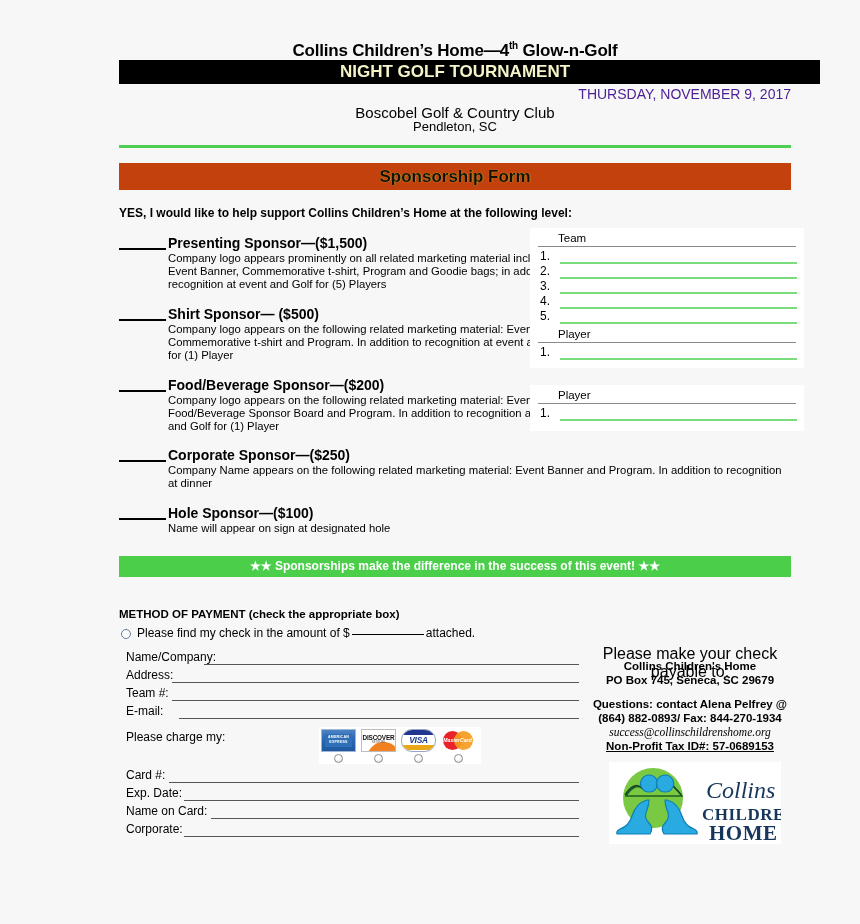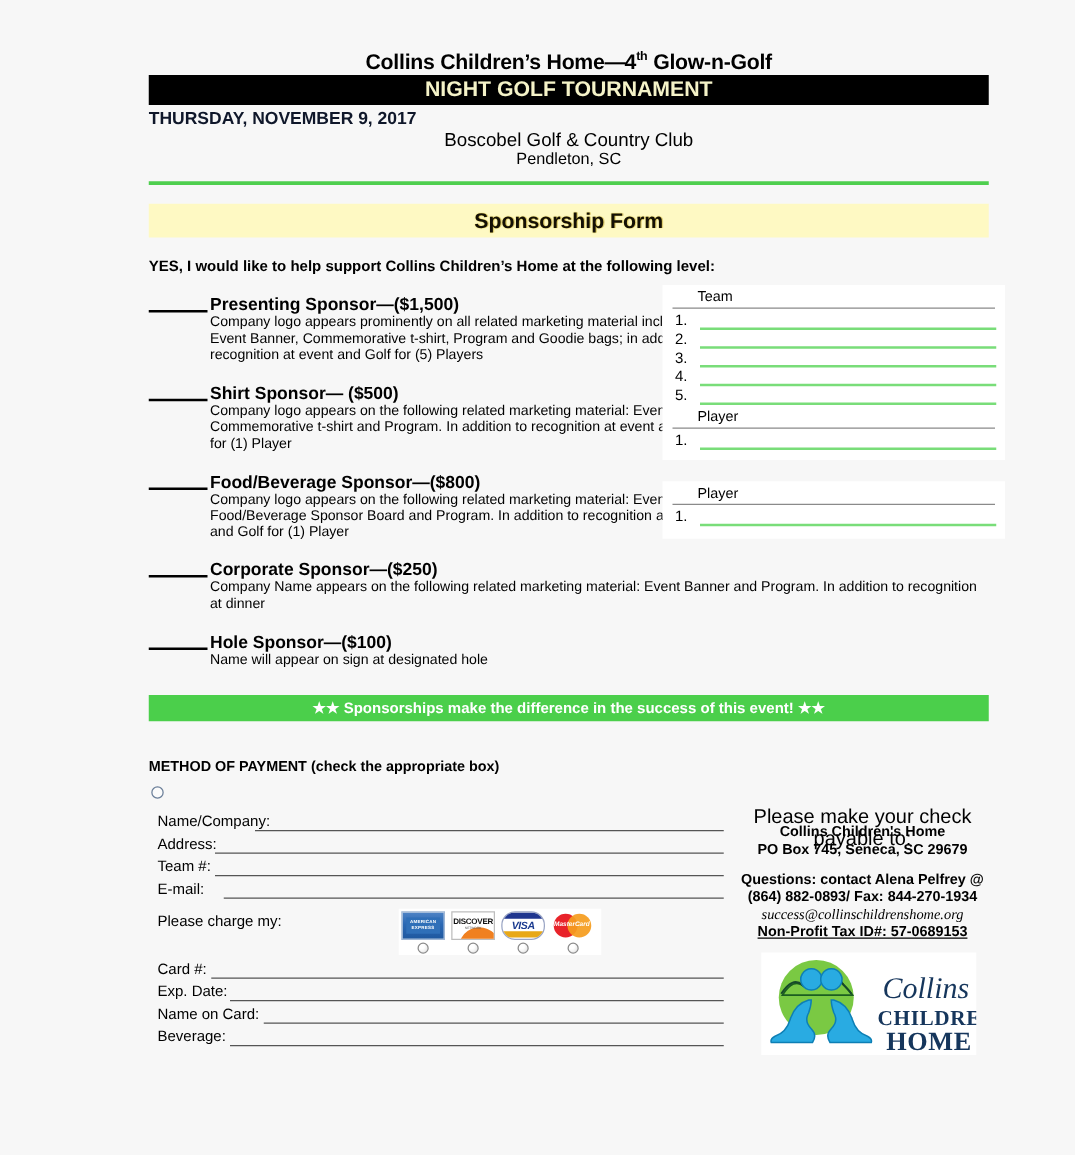--- a/index.html
+++ b/index.html
@@ -42,41 +42,42 @@
   }
   .title-main sup { font-size: 10px; vertical-align: super; }
   .emdash { letter-spacing: -1px; }
 
   .black-band {
     position: absolute;
     left: 0; top: 60px;
     width: 672px;
     height: 24px;
     background: #000;
+    padding-left: 29px;
   }
   .black-band-text {
     position: absolute;
     left: 0; top: 0;
     width: 672px;
     height: 24px;
     line-height: 24px;
     text-align: center;
     font-size: 17px;
     font-weight: bold;
     color: #f5f3c8;
   }
 
   .date-line {
     position: absolute;
     left: 0; top: 86px;
     width: 672px;
-    text-align: left;
+    text-align: right;
     font-size: 14px;
-    font-weight: bold;
-    color: #0f172a;
+    font-weight: normal;
+    color: #4c1d95;
   }
   .venue-line {
     position: absolute;
     left: 0; top: 104px;
     width: 672px;
     text-align: center;
     font-size: 15px;
   }
   .city-line {
     position: absolute;
@@ -93,21 +94,21 @@
     height: 3px;
     background: #4fcf4f;
   }
 
   
   .form-band {
     position: absolute;
     left: 0; top: 163px;
     width: 672px;
     height: 27px;
-    background: #fef9c3;
+    background: #c2410c;
   }
   .form-band-text {
     position: absolute;
     left: 0; top: 0;
     width: 672px;
     height: 27px;
     line-height: 27px;
     text-align: center;
     font-size: 17px;
     font-weight: bold;
@@ -404,21 +405,21 @@
   </div>
 
   <div class="level" style="top:306px;">
     <div class="level-blank"></div>
     <div class="level-title">Shirt Sponsor— ($500)</div>
     <div class="level-desc narrow">Company logo appears on the following related marketing material: Event Banner, Commemorative t-shirt and Program.  In addition to recognition at event and Golf for (1) Player</div>
   </div>
 
   <div class="level" style="top:377px;">
     <div class="level-blank"></div>
-    <div class="level-title">Food/Beverage Sponsor—($800)</div>
+    <div class="level-title">Food/Beverage Sponsor—($200)</div>
     <div class="level-desc narrow">Company logo appears on the following related marketing material: Event Banner, Food/Beverage Sponsor Board and Program.  In addition to recognition at dinner and Golf for (1) Player</div>
   </div>
 
   <div class="level" style="top:447px;">
     <div class="level-blank"></div>
     <div class="level-title">Corporate Sponsor—($250)</div>
     <div class="level-desc wide">Company Name appears on the following related marketing material: Event Banner and Program.  In addition to recognition at dinner</div>
   </div>
 
   <div class="level" style="top:505px;">
@@ -471,20 +472,23 @@
         <div class="sb-line"></div>
       </div>
     </div>
   </div>
 
   <div class="green-banner" style="top:556px;">★★  Sponsorships make the difference in the success of this event!  ★★</div>
 
   <div class="pay-head">METHOD OF PAYMENT (check the appropriate box)</div>
 
   <div class="check-radio"></div>
+  <div class="check-text">
+    <span>Please find my check in the amount of $</span><span class="check-blank"></span><span>attached.</span>
+  </div>
 
   <div class="field-row" style="top:650px;">
     <div class="field-label">Name/Company:</div>
     <div class="field-line" style="left:85px; width:375px;"></div>
   </div>
   <div class="field-row" style="top:668px;">
     <div class="field-label">Address:</div>
     <div class="field-line" style="left:53px; width:407px;"></div>
   </div>
   <div class="field-row" style="top:686px;">
@@ -532,21 +536,21 @@
   </div>
   <div class="field-row" style="top:768px;">
     <div class="field-label">Card #:</div>
     <div class="field-line" style="left:50px; width:410px;"></div>
   </div>
   <div class="field-row" style="top:804px;text-align:right;">
     <div class="field-label">Name on Card:</div>
     <div class="field-line" style="left:92px; width:368px;"></div>
   </div>
   <div class="field-row" style="top:822px;">
-    <div class="field-label">Beverage:</div>
+    <div class="field-label">Corporate:</div>
     <div class="field-line" style="left:65px; width:395px;"></div>
   </div>
 
   <div class="payable" style="top:645px;">Please make your check payable to:</div>
   <div class="payable payable-bold" style="top:660px;">Collins Children's Home</div>
   <div class="payable payable-bold" style="top:674px;">PO Box 745, Seneca, SC  29679</div>
   <div class="payable q-bold" style="top:698px;">Questions: contact Alena Pelfrey @</div>
   <div class="payable q-bold" style="top:712px;">(864) 882-0893/ Fax: 844-270-1934</div>
   <div class="payable q-email" style="top:726px;">success@collinschildrenshome.org</div>
   <div class="payable q-bold" style="top:740px;text-decoration:underline;">Non-Profit Tax ID#: 57-0689153</div>

